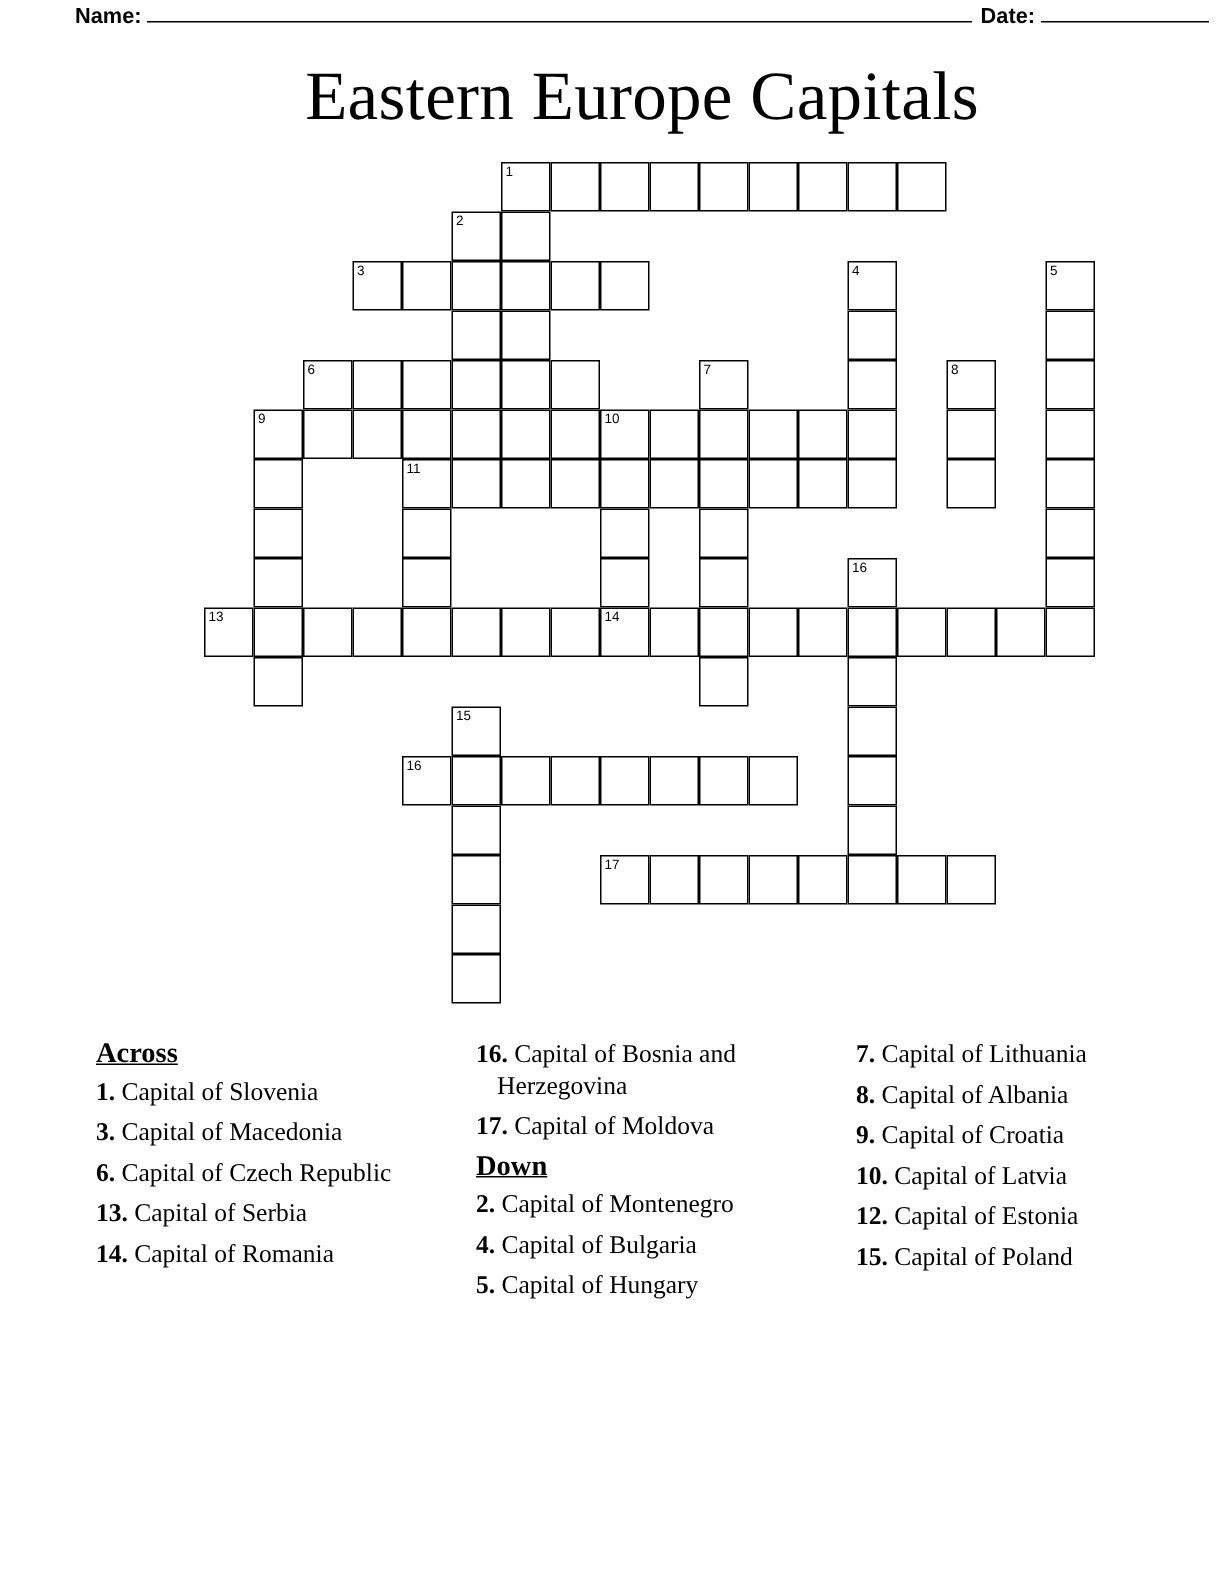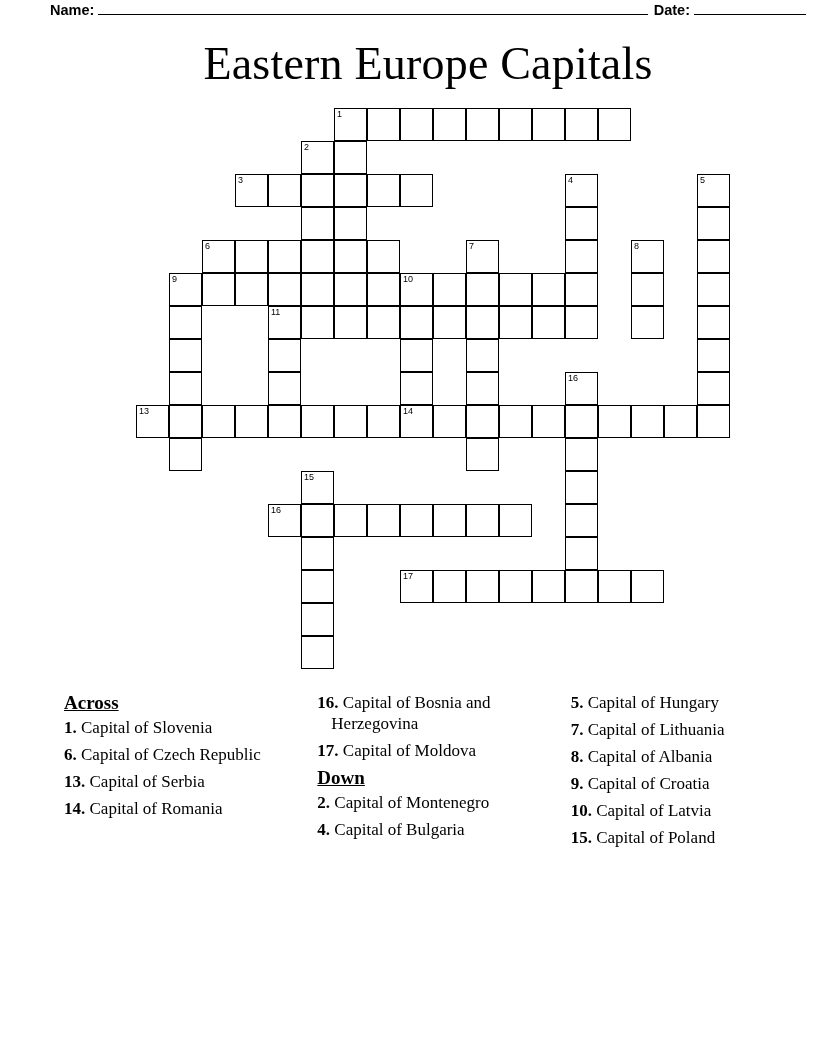--- a/index.html
+++ b/index.html
@@ -278,29 +278,31 @@
       <div class="cell" style="left: 545px; top: 465px;"></div>
       <div class="cell" style="left: 578px; top: 465px;"></div>
       <div class="cell" style="left: 611px; top: 465px;"></div>
       <div class="cell" style="left: 281px; top: 498px;"></div>
       <div class="cell" style="left: 281px; top: 531px;"></div>
     </div>
 
   <div id="clues">
       <div class="section-head">Across</div>
       <div class="clue"><b>1.</b><span> Capital of Slovenia</span></div>
+      <div class="clue"><b>3.</b><span> Capital of Macedonia</span></div>
       <div class="clue"><b>6.</b><span> Capital of Czech Republic</span></div>
       <div class="clue"><b>13.</b><span> Capital of Serbia</span></div>
       <div class="clue"><b>14.</b><span> Capital of Romania</span></div>
       <div class="clue"><b>16.</b><span> Capital of Bosnia and Herzegovina</span></div>
       <div class="clue"><b>17.</b><span> Capital of Moldova</span></div>
       <div class="section-head down">Down</div>
       <div class="clue"><b>2.</b><span> Capital of Montenegro</span></div>
       <div class="clue"><b>4.</b><span> Capital of Bulgaria</span></div>
       <div class="clue"><b>5.</b><span> Capital of Hungary</span></div>
       <div class="clue"><b>7.</b><span> Capital of Lithuania</span></div>
       <div class="clue"><b>8.</b><span> Capital of Albania</span></div>
       <div class="clue"><b>9.</b><span> Capital of Croatia</span></div>
       <div class="clue"><b>10.</b><span> Capital of Latvia</span></div>
+      <div class="clue"><b>12.</b><span> Capital of Estonia</span></div>
       <div class="clue"><b>15.</b><span> Capital of Poland</span></div>
     </div>
 
 </div>
 
 </body></html>

